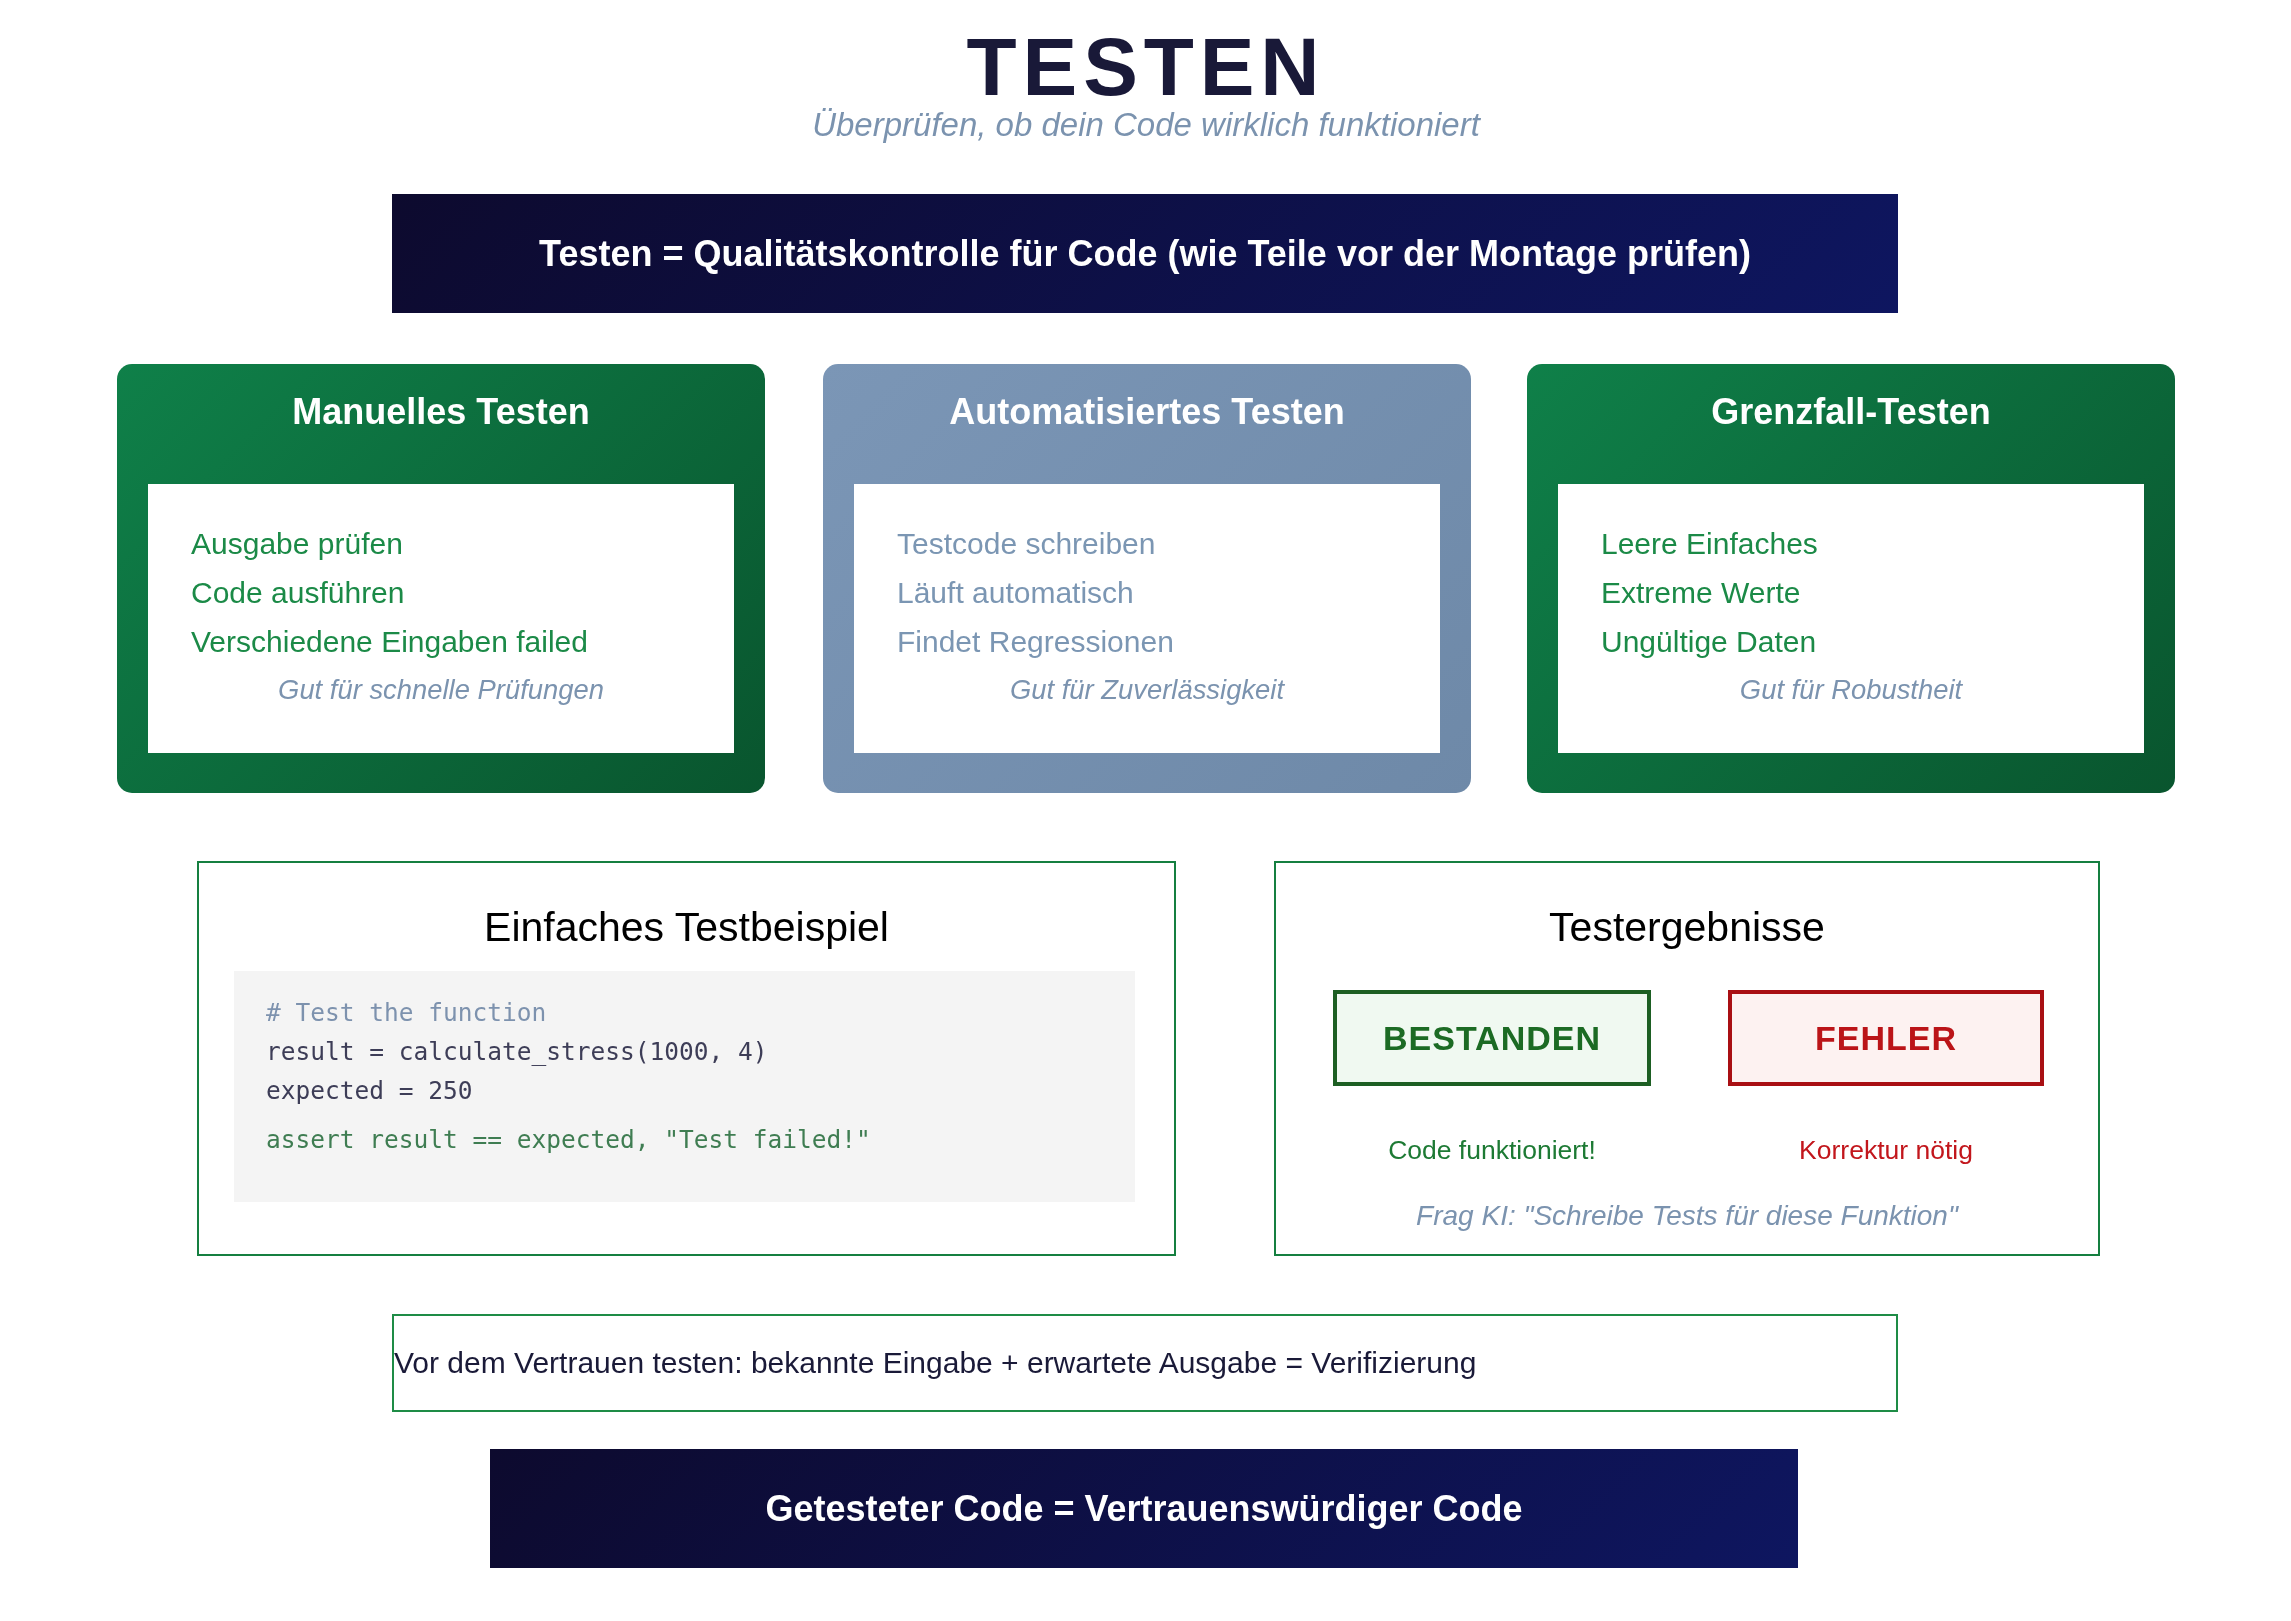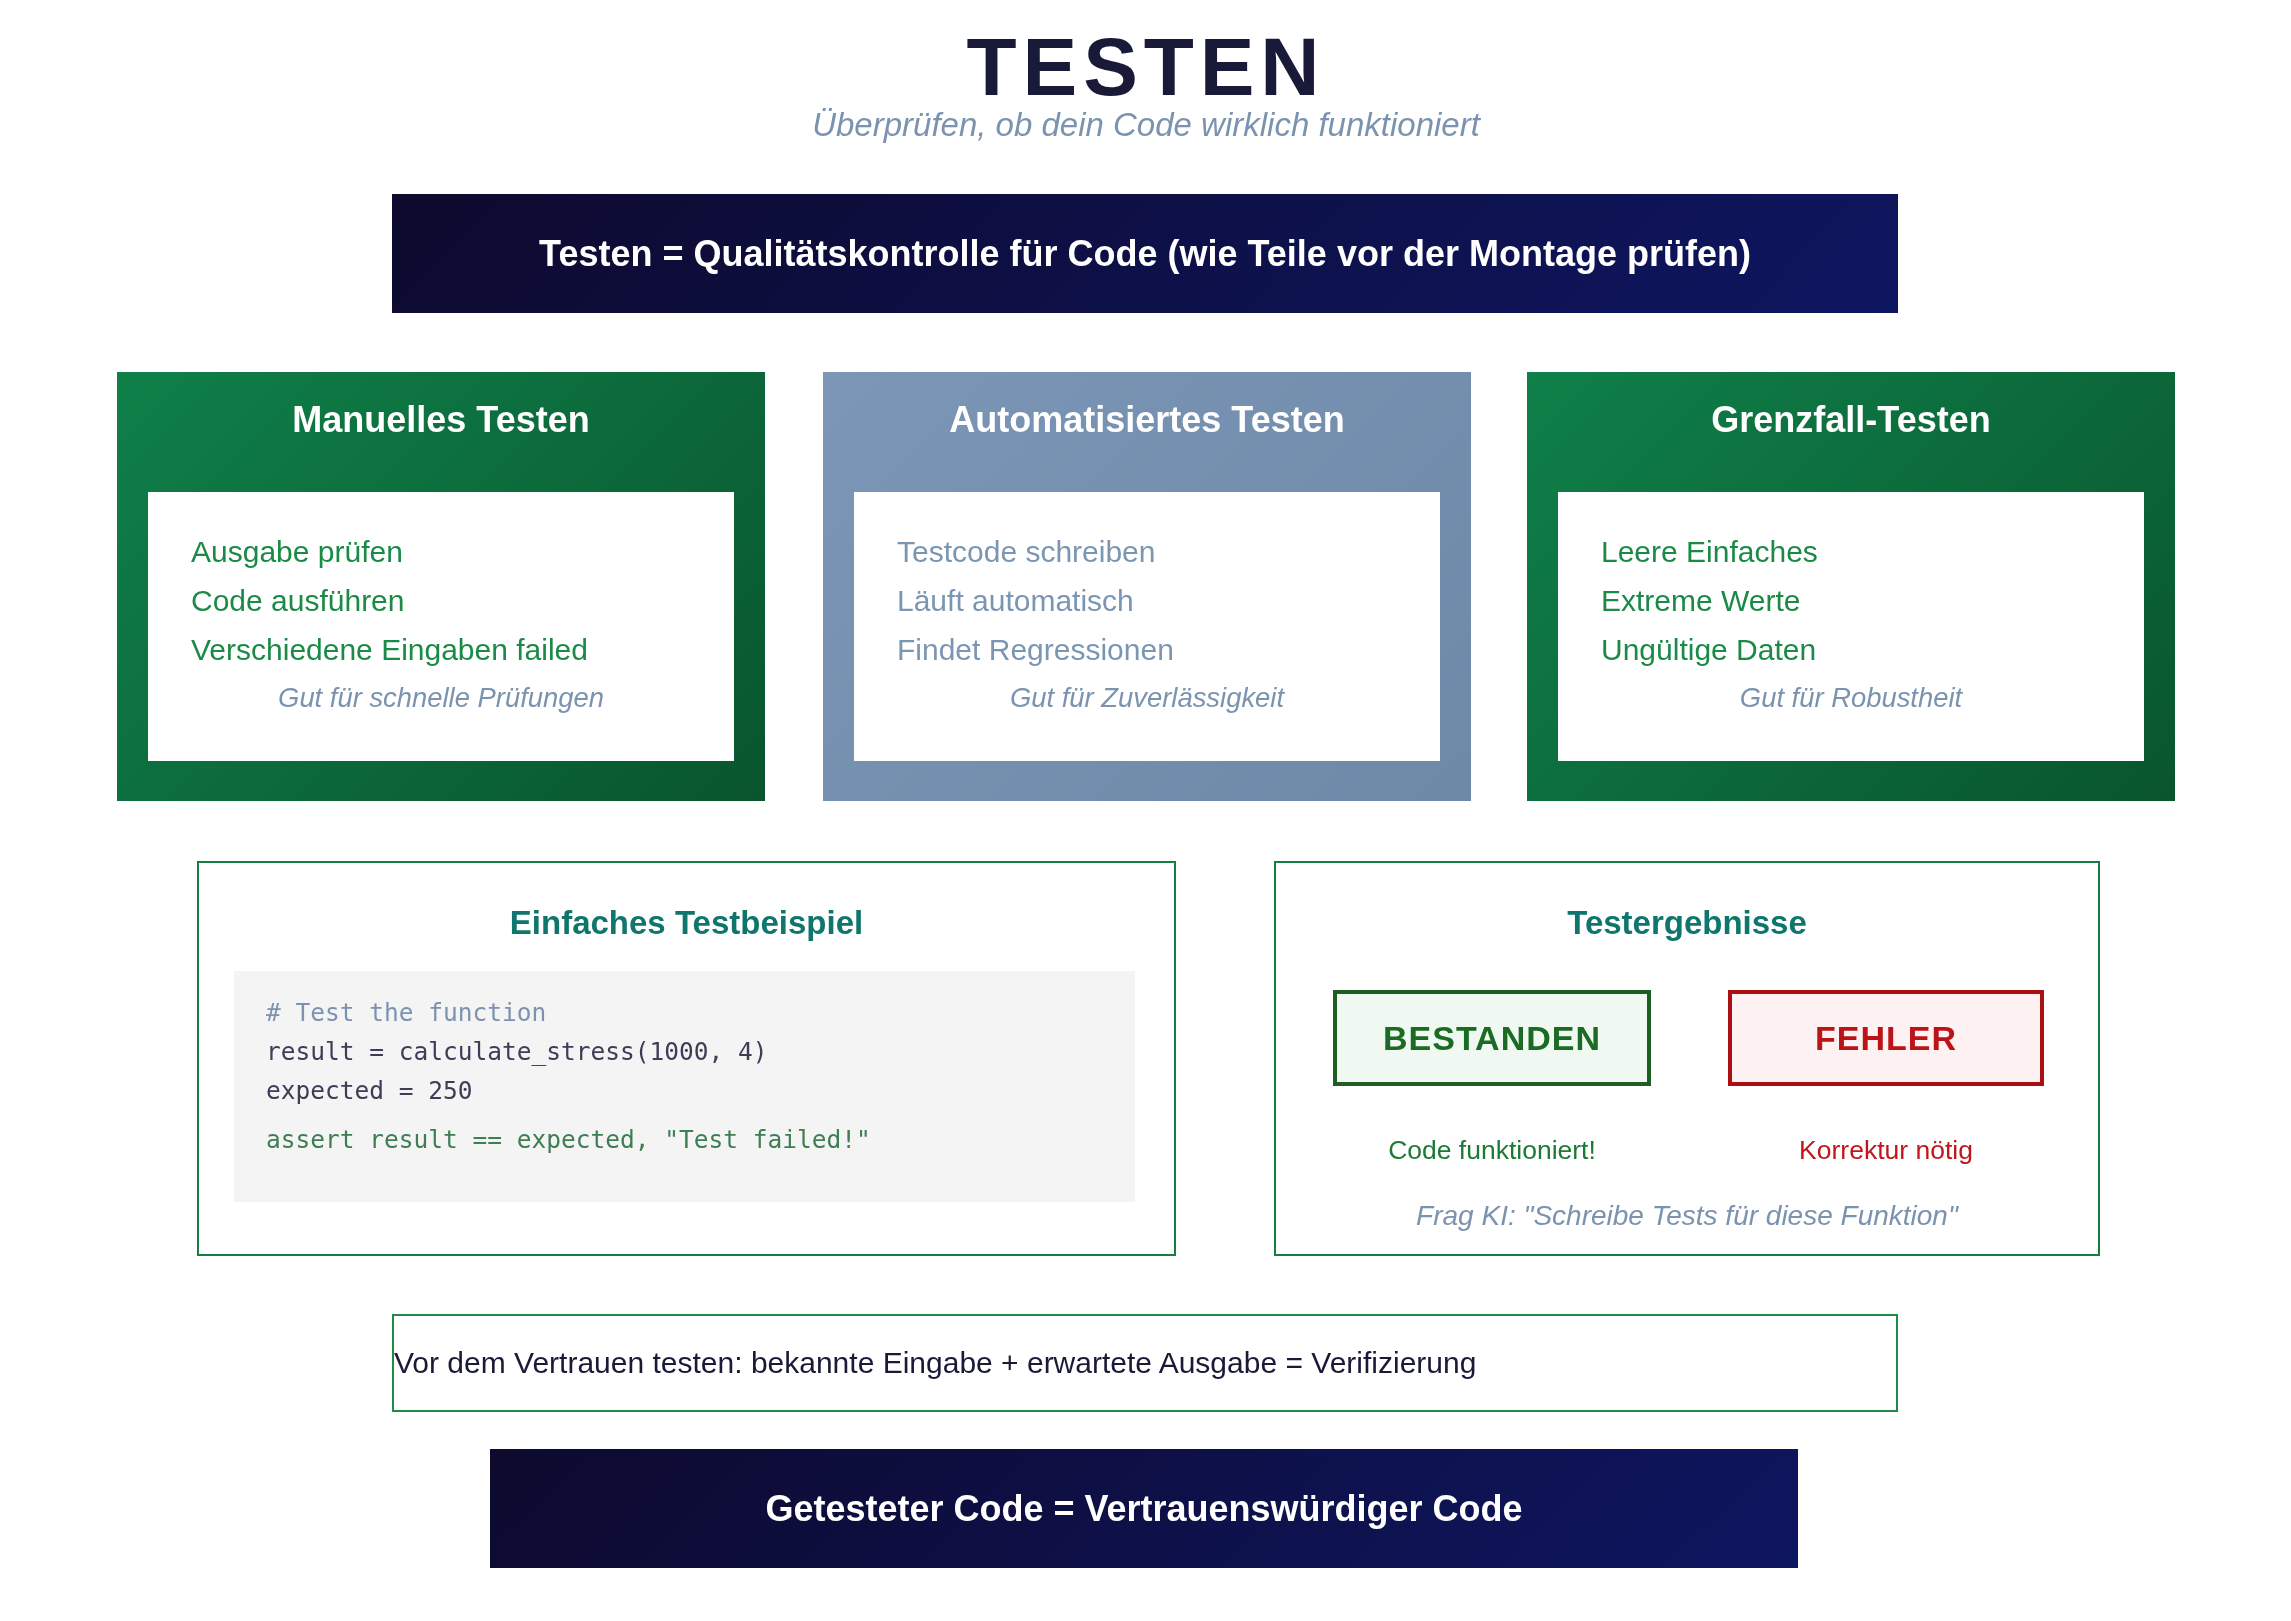--- a/index.html
+++ b/index.html
@@ -16,21 +16,21 @@
     font-size:33px;font-style:italic;color:#7b93af;
   }
   .banner{
     position:absolute;display:flex;align-items:center;justify-content:center;
     background:linear-gradient(135deg,#0d0a2e 0%,#0e1660 100%);
     color:#ffffff;font-weight:bold;font-size:36px;text-align:center;
   }
   .banner-top{left:392px;top:194px;width:1506px;height:119px;}
   .banner-bottom{left:490px;top:1449px;width:1308px;height:119px;}
 
-  .card{position:absolute;top:372px;width:648px;height:429px;}
+  .card{position:absolute;top:364px;width:648px;height:429px;border-radius:15px;}
   .card-green{background:linear-gradient(135deg,#0f8049 0%,#09552e 100%);}
   .card-blue{background:linear-gradient(135deg,#7b96b6 0%,#6e89a8 100%);}
   .card-title{
     position:absolute;top:27.4px;left:0;width:100%;text-align:center;
     color:#ffffff;font-size:36px;font-weight:bold;
   }
   .card-inner{
     position:absolute;left:31px;right:31px;top:120px;bottom:40px;
     background:#ffffff;
   }
@@ -44,21 +44,21 @@
   }
 
   .panel{
     position:absolute;top:861px;height:395px;background:#ffffff;
     border:2.9px solid #157f40;box-sizing:border-box;
   }
   .panel-example{left:197px;width:979px;}
   .panel-results{left:1274px;width:826px;}
   .panel-title{
     position:absolute;top:41px;left:0;width:100%;text-align:center;
-    color:#0f766e;font-size:33px;font-weight:bold;
+    color:#000000;font-size:41px;font-weight:normal;
   }
   .code-block{
     position:absolute;left:35px;top:108px;width:901px;height:231px;
     background:#f4f4f4;box-sizing:border-box;padding:21.6px 0 0 32px;
     font-family:"DejaVu Sans Mono","Liberation Mono",monospace;
     font-size:24.5px;line-height:39px;
   }
   .line-comment{color:#7d92ae;}
   .line-code{color:#3d3d57;}
   .line-assert{color:#3f7d52;margin-top:10.8px;}

